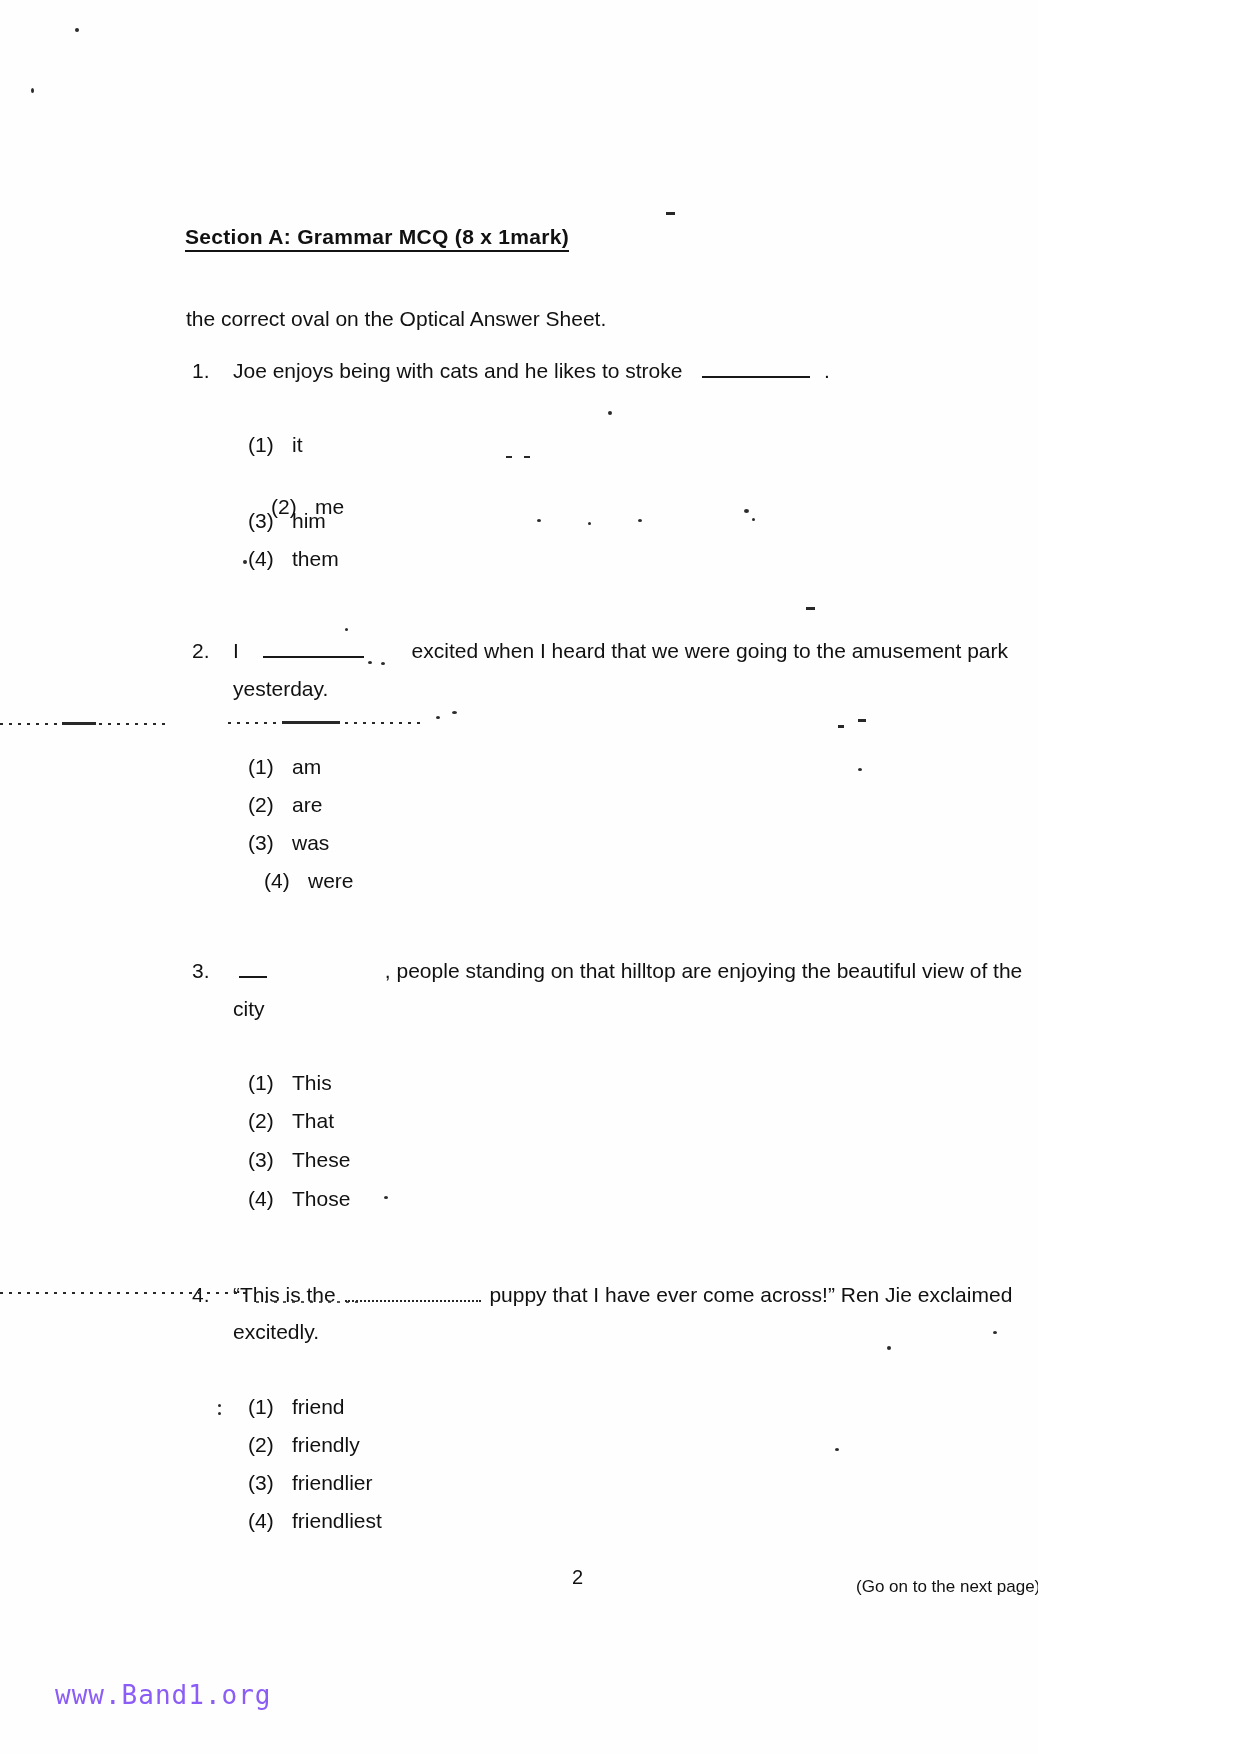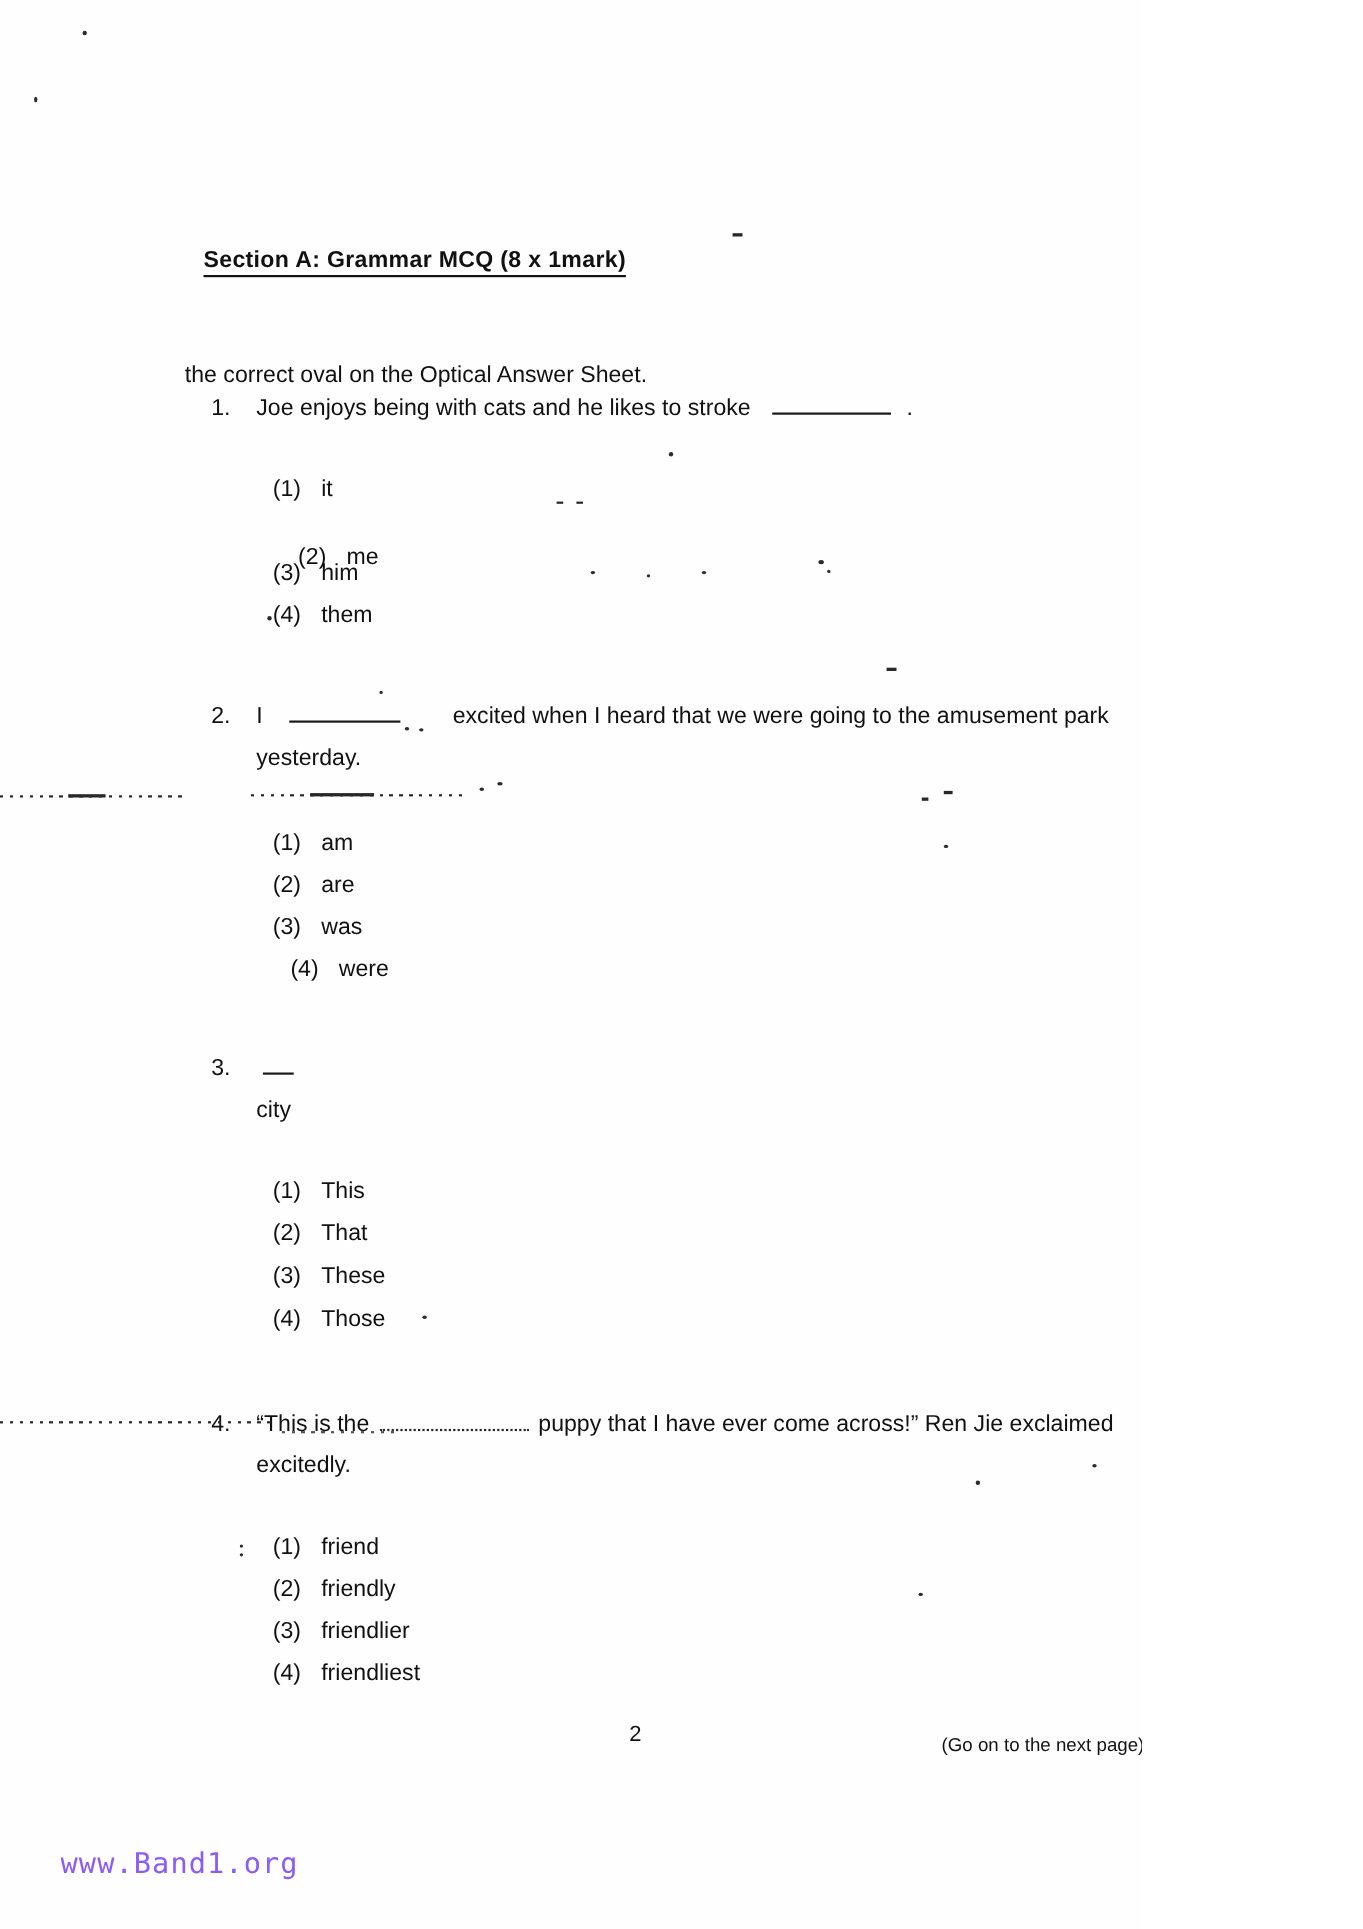--- a/index.html
+++ b/index.html
@@ -98,21 +98,21 @@
 </head>
 <body>
 
 <div class="page">
   <div class="scan">
 
     <div class="row title" style="left:185px; top:224px;">
       <span class="underlined">Section A: Grammar MCQ (8 x 1mark)</span>
     </div>
 
-    <div class="row" style="left:168px; top:306px;margin-top:22px;">the correct oval on the Optical Answer Sheet.</div>
+    <div class="row" style="left:186px; top:306px;">the correct oval on the Optical Answer Sheet.</div>
 
     <div class="row" style="top:358px;">
       <span class="qnum">1.</span>
       <span class="qtext">
         <span>Joe enjoys being with cats and he likes to stroke</span>
         <span class="blank" style="width:108px; margin:0 8px 0 14px;"></span>
         <span>.</span>
       </span>
     </div>
     <div class="row optrow" style="top:432px;">
@@ -148,20 +148,21 @@
     </div>
     <div class="row optrow" style="top:868px;margin-left:16px;">
       <span class="optlabel">(4)</span><span>were</span>
     </div>
 
     <div class="row" style="top:958px;">
       <span class="qnum">3.</span>
       <span class="qtext">
         <span></span>
         <span class="blank" style="width:28px; margin:0 112px 0 6px;"></span>
+        <span>, people standing on that hilltop are enjoying the beautiful view of the</span>
       </span>
     </div>
     <div class="row" style="left:233px; top:996px;">city</div>
     <div class="row optrow" style="top:1070px;">
       <span class="optlabel">(1)</span><span>This</span>
     </div>
     <div class="row optrow" style="top:1108px;">
       <span class="optlabel">(2)</span><span>That</span>
     </div>
     <div class="row optrow" style="top:1147px;">

